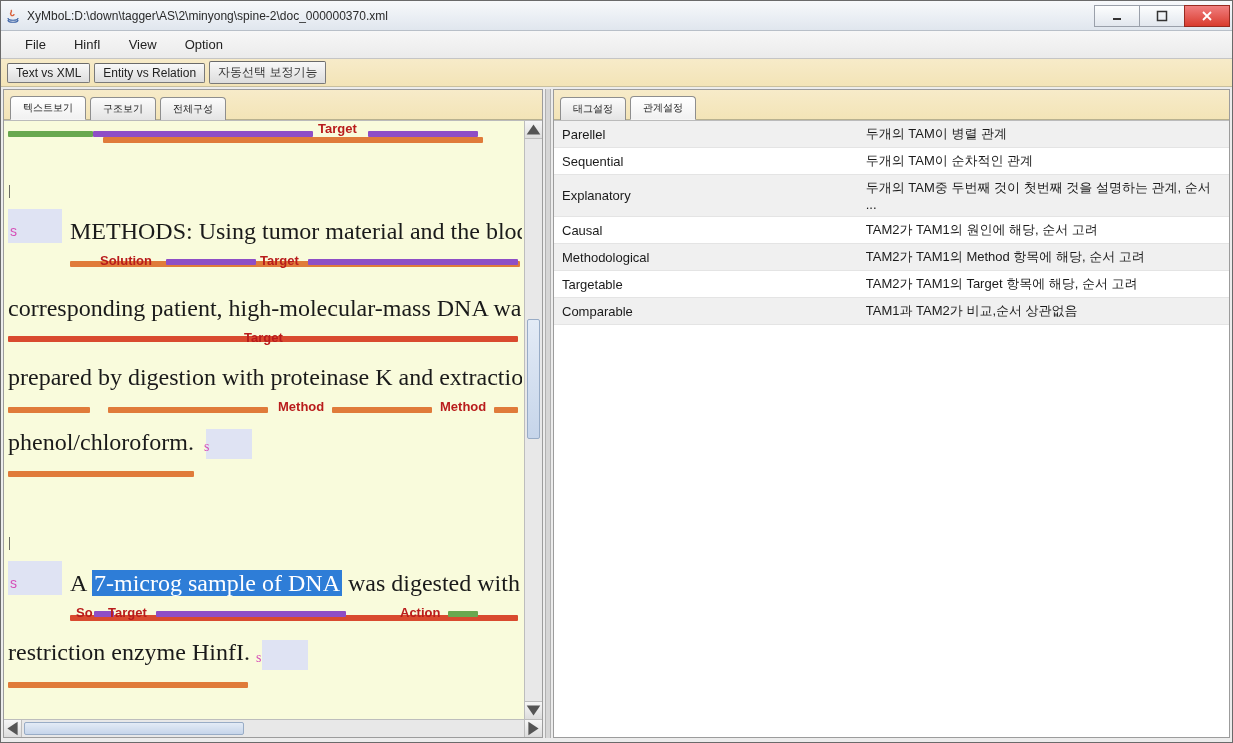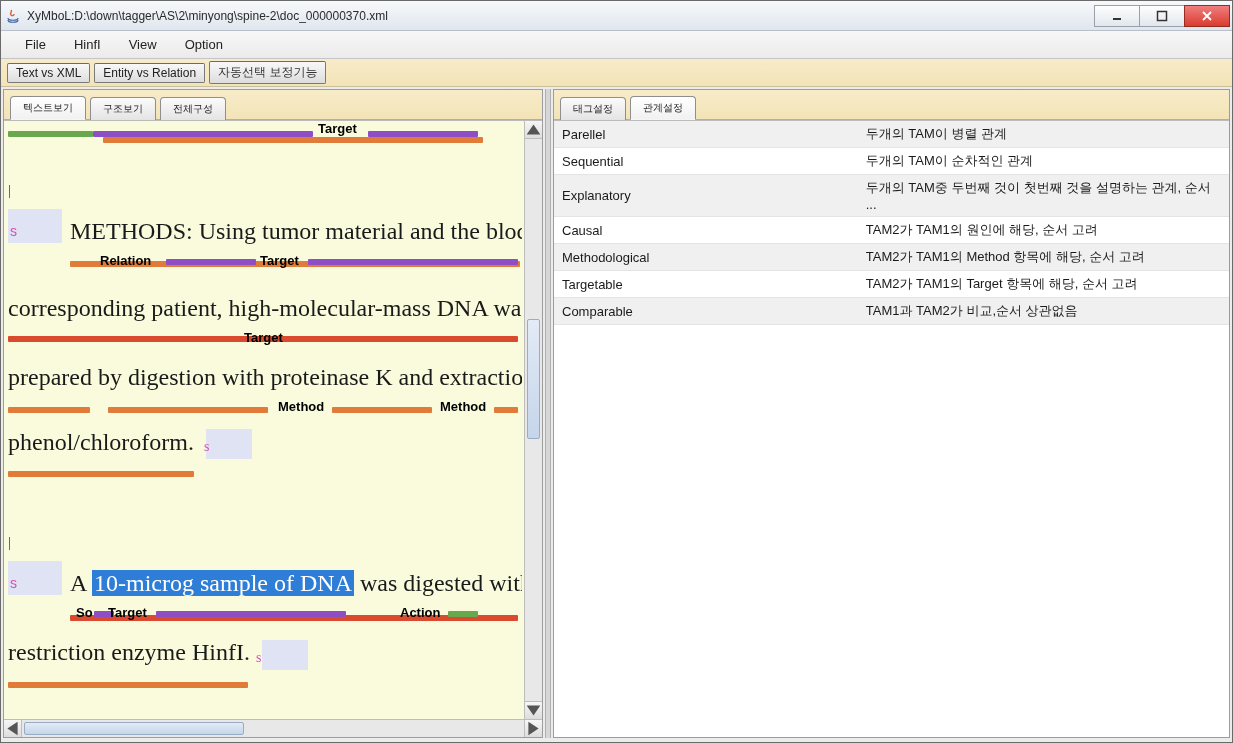--- a/index.html
+++ b/index.html
@@ -43,21 +43,21 @@
   .doc-area{ position:absolute; left:4px; top:2px; right:20px; bottom:20px; font-family:"Times New Roman", serif; font-size:24px; color:#1a1a1a; overflow:hidden;}
   .line{ position:relative; white-space:nowrap; margin-bottom:10px;}
   .sbox { display:inline-block; width:54px; height:34px; background:#dfe3f3; vertical-align:bottom; margin-right:4px;}
   .sletter { position:absolute; left:2px; bottom:6px; font-family:Tahoma,sans-serif; font-size:14px; color:#d64fb7; }
   .markrow{ height:18px; position:relative; margin-bottom:4px;}
   .mark{ position:absolute; height:6px; border-radius:1px;}
   .mark.green{ background:#69a84f;}
   .mark.purple{ background:#8e4ec6;}
   .mark.orange{ background:#e07b3a;}
   .mark.red{ background:#d94a2f;}
-  .taglabel{ position:absolute; top:-2px; font:bold 13px Tahoma,sans-serif; color:#000000; }
+  .taglabel{ position:absolute; top:-2px; font:bold 13px Tahoma,sans-serif; color:#b91c1c; }
   .highlight{ background:#2e7dd7; color:#fff; padding:0 2px;}
 
   .right-body{ flex:1; background:#fff; border-top:1px solid #bbb; overflow:hidden;}
   .rel-table{ width:100%; border-collapse:collapse;}
   .rel-table tr{ height:26px;}
   .rel-table tr:nth-child(odd){ background:#f0f0f0;}
   .rel-table tr:nth-child(even){ background:#ffffff;}
   .rel-table td{ padding:4px 8px; font-size:13px; color:#1a1a1a; border-bottom:1px solid #e4e4e4;}
   .rel-table td:first-child{ width:45%;margin-left:40px; }
 
@@ -130,21 +130,21 @@
           <div style="height:38px"></div>
           <div class="line" style="font-size:14px;color:#333">|</div>
 
           <div class="line" style="position:relative;height:36px">
             <span class="sbox"></span>
             <span class="sletter">s</span>
             <span style="position:absolute;left:62px;bottom:0">METHODS: Using tumor material and the bloc</span>
           </div>
           <div class="markrow">
             <div class="mark orange" style="left:62px;width:450px;top:6px"></div>
-            <span class="taglabel" style="left:92px">Relation</span>
+            <span class="taglabel" style="left:92px">Solution</span>
             <div class="mark purple" style="left:158px;width:90px;top:4px"></div>
             <span class="taglabel" style="left:252px">Target</span>
             <div class="mark purple" style="left:300px;width:210px;top:4px"></div>
           </div>
 
           <div style="height:18px"></div>
           <div class="line">corresponding patient, high-molecular-mass DNA wa</div>
           <div class="markrow">
             <div class="mark red" style="left:0;width:510px;top:4px"></div>
             <span class="taglabel" style="left:236px">Target</span>
@@ -171,21 +171,21 @@
             <div class="mark orange" style="left:0;width:186px;top:2px"></div>
           </div>
 
           <div style="height:44px"></div>
           <div class="line" style="font-size:14px;color:#333">|</div>
 
           <div class="line" style="position:relative;height:36px">
             <span class="sbox"></span>
             <span class="sletter">s</span>
             <span style="position:absolute;left:62px;bottom:0">
-              <span>A </span><span class="highlight">10-microg sample of DNA</span><span> was digested with</span>
+              <span>A </span><span class="highlight">7-microg sample of DNA</span><span> was digested with</span>
             </span>
           </div>
           <div class="markrow">
             <div class="mark red" style="left:62px;width:448px;top:8px"></div>
             <span class="taglabel" style="left:68px">So</span>
             <div class="mark purple" style="left:86px;width:20px;top:4px"></div>
             <span class="taglabel" style="left:100px">Target</span>
             <div class="mark purple" style="left:148px;width:190px;top:4px"></div>
             <span class="taglabel" style="left:392px">Action</span>
             <div class="mark green" style="left:440px;width:30px;top:4px"></div>

